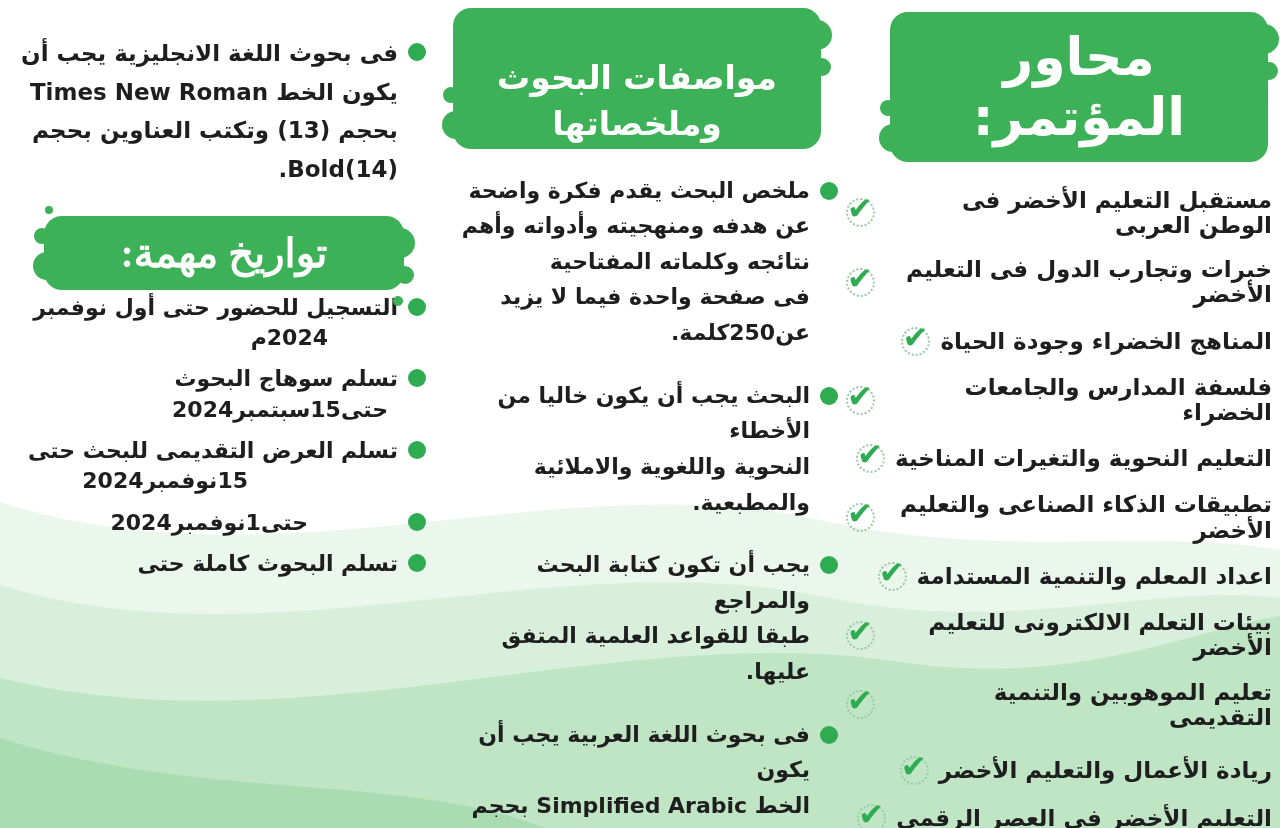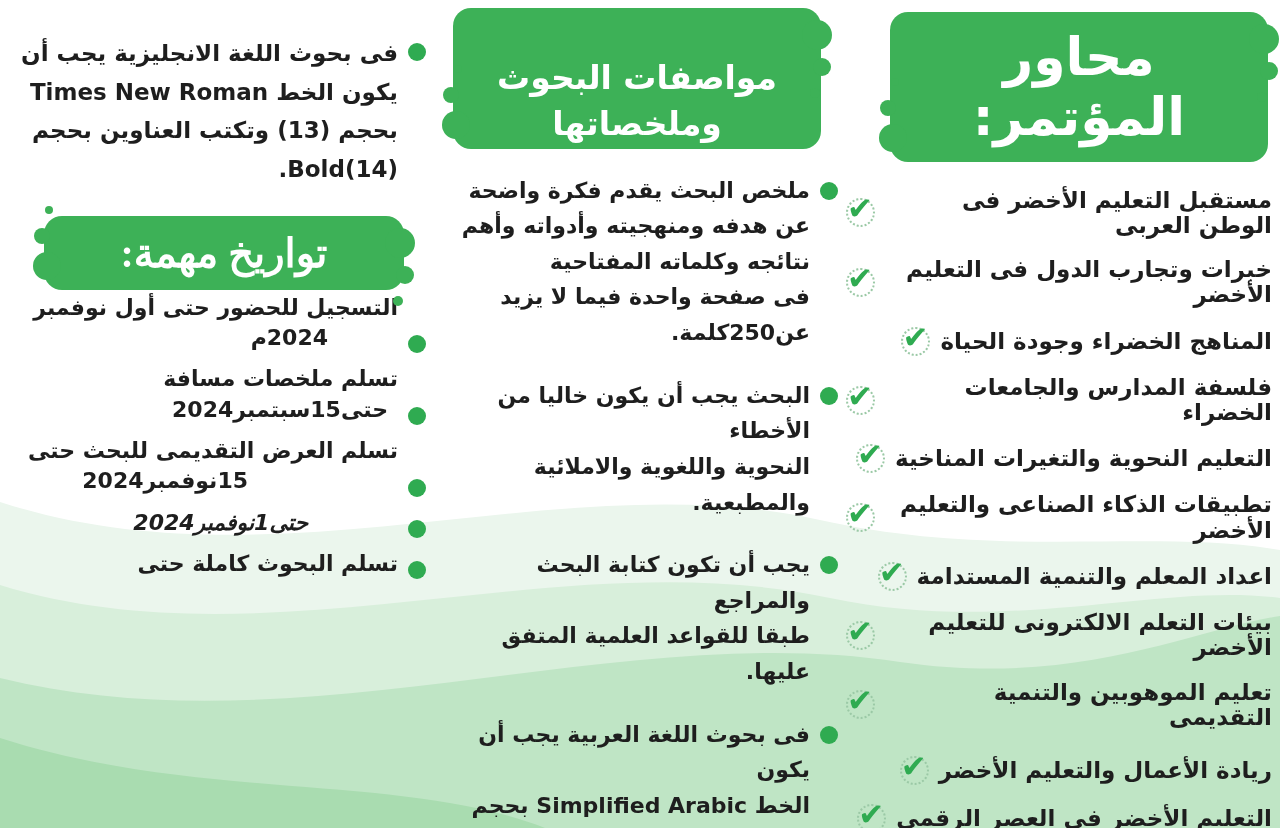--- a/index.html
+++ b/index.html
@@ -58,21 +58,21 @@
     background:var(--icon);margin-top:9px;margin-left:10px;
   }
   .para .txt{
     flex:1;white-space:pre-line;font-size:22px;line-height:1.62;text-align:right;
   }
   .col-left .para .txt{font-size:23px;line-height:1.68;}
   .col-left .para-first{margin-top:34px;}
   .col-left .para-second{margin-bottom:0;}
 
   
-  .date-item{display:flex;margin-bottom:11px;align-items:flex-end;}
+  .date-item{display:flex;margin-bottom:11px;}
   .date-item .dot{margin-top:5px;}
   .date-lines{flex:1;font-size:22px;line-height:1.38;text-align:right;}
   .date-lines div{min-height:30px;}
 </style>
 </head>
 <body>
 
 <svg class="bg" viewBox="0 0 1280 828" preserveAspectRatio="none">
   <path class="band" d="M0,502 C280,592 560,462 820,520 C1000,560 1150,528 1280,550 L1280,828 L0,828 Z" fill="#ebf6ed"></path>
   <path class="band" d="M0,585 C270,668 560,540 830,598 C1010,636 1160,582 1280,598 L1280,828 L0,828 Z" fill="#d8efdb"></path>
@@ -190,35 +190,35 @@
       <div class="date-item">
         <span class="dot"></span>
         <div class="date-lines">
           <div>التسجيل للحضور حتى أول نوفمبر</div>
           <div style="padding-left: 0px; padding-right: 70px;">2024م</div>
         </div>
       </div>
       <div class="date-item">
         <span class="dot"></span>
         <div class="date-lines">
-          <div>تسلم ملخصات مسافة</div>
+          <div>تسلم سوهاج البحوث</div>
           <div style="padding-left: 0px; padding-right: 10px;">حتى15سبتمبر2024</div>
         </div>
       </div>
       <div class="date-item">
         <span class="dot"></span>
         <div class="date-lines">
           <div>تسلم العرض التقديمى للبحث حتى</div>
           <div style="padding-left: 0px; padding-right: 150px;">15نوفمبر2024</div>
         </div>
       </div>
       <div class="date-item">
         <span class="dot"></span>
         <div class="date-lines">
-          <div style="padding-left: 0px; padding-right: 90px; font-style: italic;">حتى1نوفمبر2024</div>
+          <div style="padding-left: 0px; padding-right: 90px;">حتى1نوفمبر2024</div>
         </div>
       </div>
       <div class="date-item">
         <span class="dot"></span>
         <div class="date-lines">
           <div>تسلم البحوث كاملة حتى</div>
         </div>
       </div>
     </div>
 </div>

